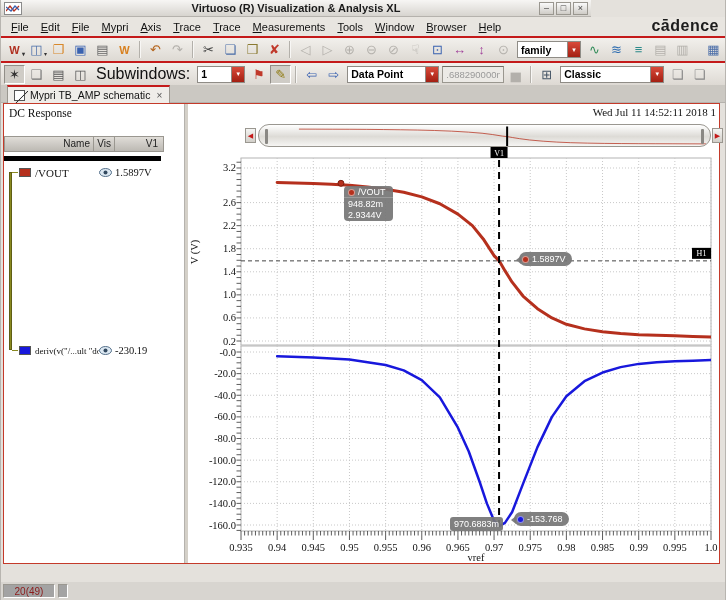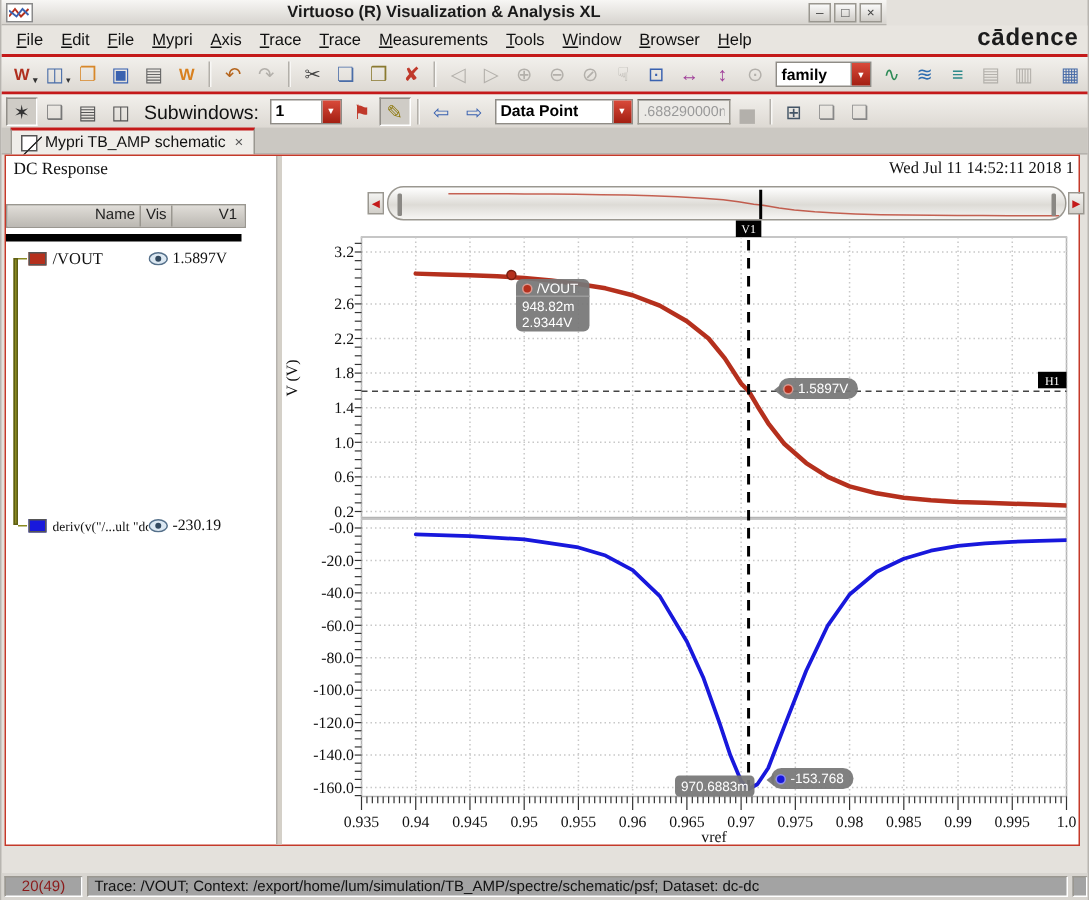--- a/index.html
+++ b/index.html
@@ -21,21 +21,21 @@
   .toolbar{position:absolute;left:0;width:726px;display:flex;align-items:center;padding:0 3px;background:linear-gradient(#f2f0ec,#ddd9d3);gap:1px;}
   #toolbar1{top:38px;height:23px;}
   #toolbar2{top:63px;height:22px;}
   .tb-icon{width:21px;height:19px;display:flex;align-items:center;justify-content:center;font-size:13px;color:#555;position:relative;border:1px solid transparent;flex:0 0 auto;}
   .tb-icon.dis{color:#b3b0ab;}
   .tb-icon.pressed{background:#cfccc6;border:1px solid #918e88;border-right-color:#fff;border-bottom-color:#fff;}
   .tb-icon.boxed{font-size:11px;font-weight:bold;}
   .tb-icon .dd{font-size:6px;color:#333;position:absolute;right:-1px;bottom:1px;}
   .tb-sep{width:2px;height:17px;border-left:1px solid #b3b0aa;border-right:1px solid #f8f7f5;margin:0 3px;flex:0 0 auto;}
   .tb-spacer{flex:1 1 auto;}
-  .tb-label{font-size:13px;color:#111;padding:0 4px;flex:0 0 auto;}
+  .tb-label{font-size:16px;color:#111;padding:0 4px;flex:0 0 auto;}
   .tb-select{height:17px;background:#fff;border:1px solid #8f8c86;display:flex;align-items:center;position:relative;flex:0 0 auto;margin:0 2px;}
   .tb-select .sel-t{font-size:10.5px;padding:0 3px;flex:1;overflow:hidden;white-space:nowrap;font-weight:bold;}
   .tb-select .sel-b{width:13px;height:15px;background:linear-gradient(#d94a3a,#a31f12);color:#fff;font-size:7px;display:flex;align-items:center;justify-content:center;border-left:1px solid #8f8c86;}
   .tb-input{height:17px;border:1px solid #9a978f;border-top-color:#6f6c66;background:#eceae6;font-size:9.5px;color:#999;padding:0 3px;font-family:"Liberation Sans",sans-serif;flex:0 0 auto;}
   
   #tabbar{position:absolute;left:0;top:85px;width:726px;height:18px;background:#cbc8c2;border-bottom:1px solid #b5b2ad;}
   #tab{position:absolute;left:6px;top:0;height:18px;background:#efede9;border:1px solid #9a9790;border-top:2px solid #c41a1a;border-bottom:none;display:flex;align-items:center;padding:0 6px;gap:5px;}
   #tab-icon{width:11px;height:11px;background:#fff;border:1px solid #555;position:relative;}
   #tab-icon::after{content:"";position:absolute;left:0;top:0;width:13px;height:13px;background:linear-gradient(135deg,transparent 46%,#333 48%,#333 52%,transparent 54%);}
   #tab-label{font-size:10.5px;color:#111;}
@@ -187,20 +187,24 @@
       <div class="tb-icon" style="color: rgb(58, 98, 176);">⇦</div>
       <div class="tb-icon" style="color: rgb(58, 98, 176);">⇨</div>
       <div class="tb-select" style="width: 92px;">
         <span class="sel-t">Data Point</span>
         <span class="sel-b">▾</span>
       </div>
       <input class="tb-input" disabled="" value=".688290000m" style="width: 62px;">
       <div class="tb-icon dis">▅</div>
       <div class="tb-sep"></div>
       <div class="tb-icon" style="color: rgb(68, 85, 102);">⊞</div>
+      <div class="tb-select" style="width: 104px;">
+        <span class="sel-t">Classic</span>
+        <span class="sel-b">▾</span>
+      </div>
       <div class="tb-icon" style="color: rgb(136, 136, 136);">❏</div>
       <div class="tb-icon" style="color: rgb(136, 136, 136);">❏</div>
     </div>
 
   <div id="tabbar">
     <div id="tab">
       <span id="tab-icon"></span>
       <span id="tab-label">Mypri TB_AMP schematic</span>
       <span id="tab-close">×</span>
     </div>
@@ -572,16 +576,15 @@
   <div id="deriv-tip" class="pill">
     <span class="dot" style="background-color: rgb(24, 24, 220);"></span>
     <span>-153.768</span>
   </div>
   <div id="v1x-tip">
     <span>970.6883m</span>
   </div>
 
   <div id="statusB">
     <span class="sunken" id="status-code">20(49)</span>
-    <span class="sunken" id="status-msg">Trace: /VOUT; Context: /export/home/lum/simulation/TB_AMP/spectre/schematic/psf; Dataset: dc-dc</span>
     <span class="sunken" id="status-scroll"></span>
   </div>
 </div>
 
 </body></html>

